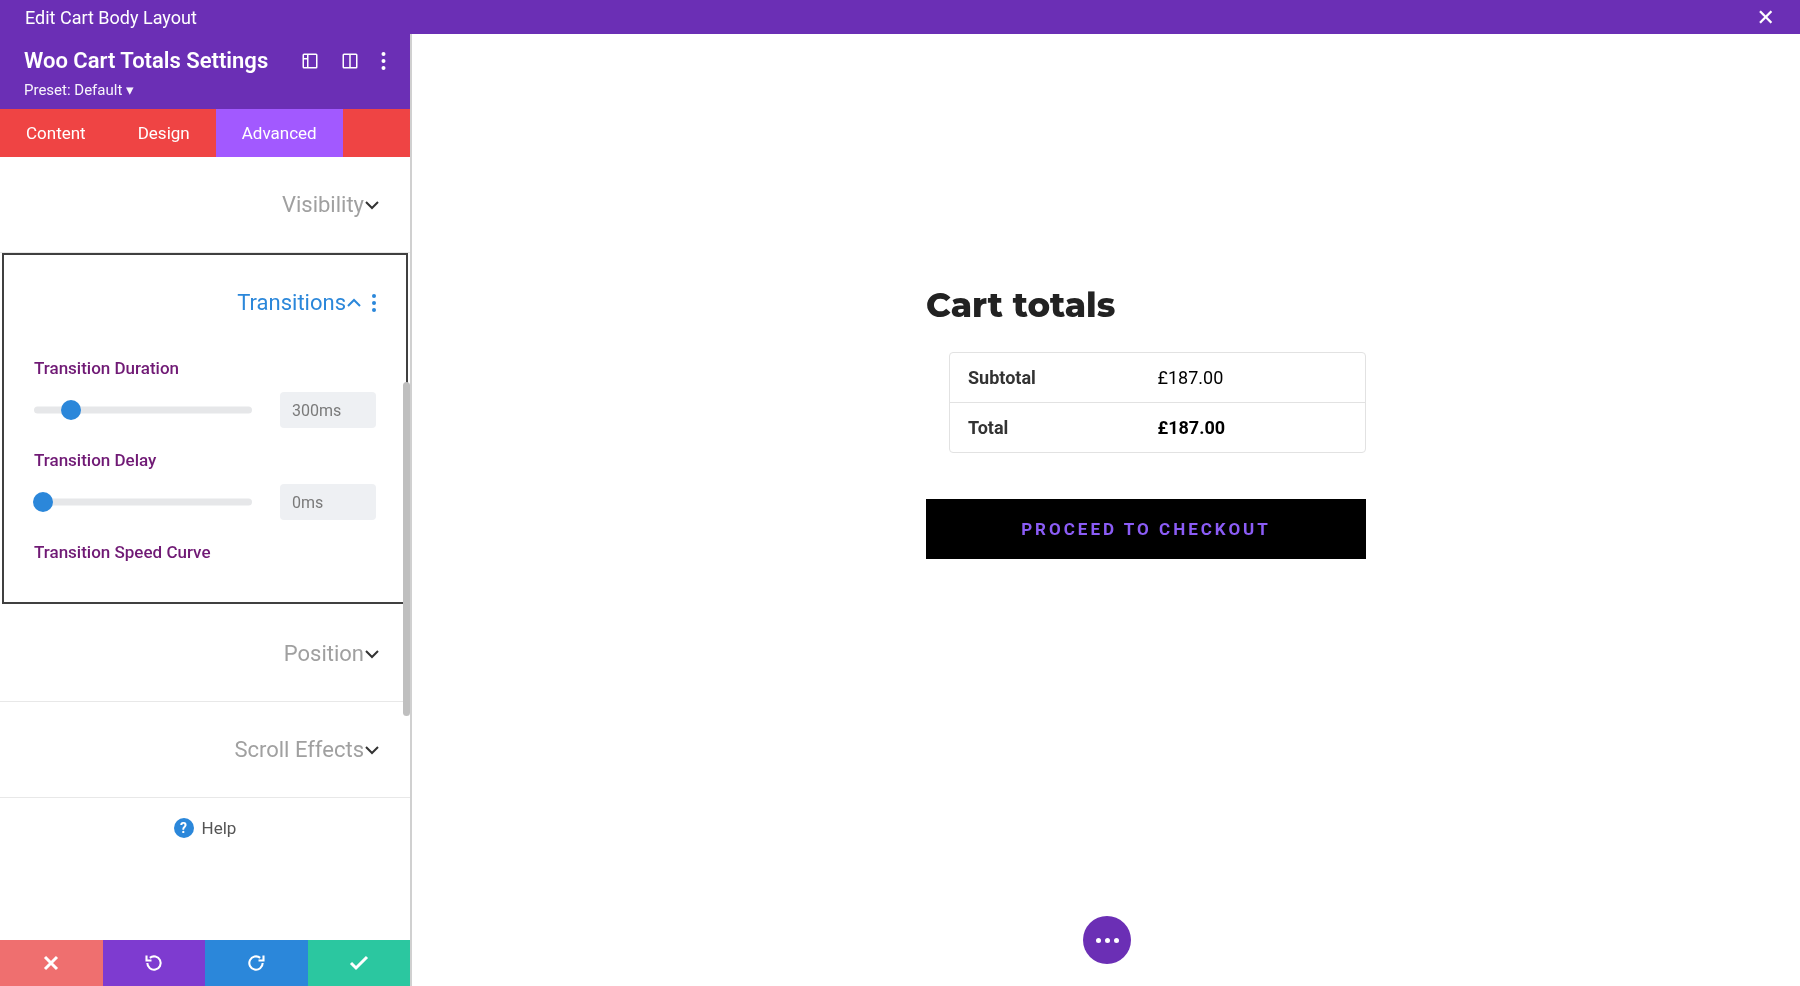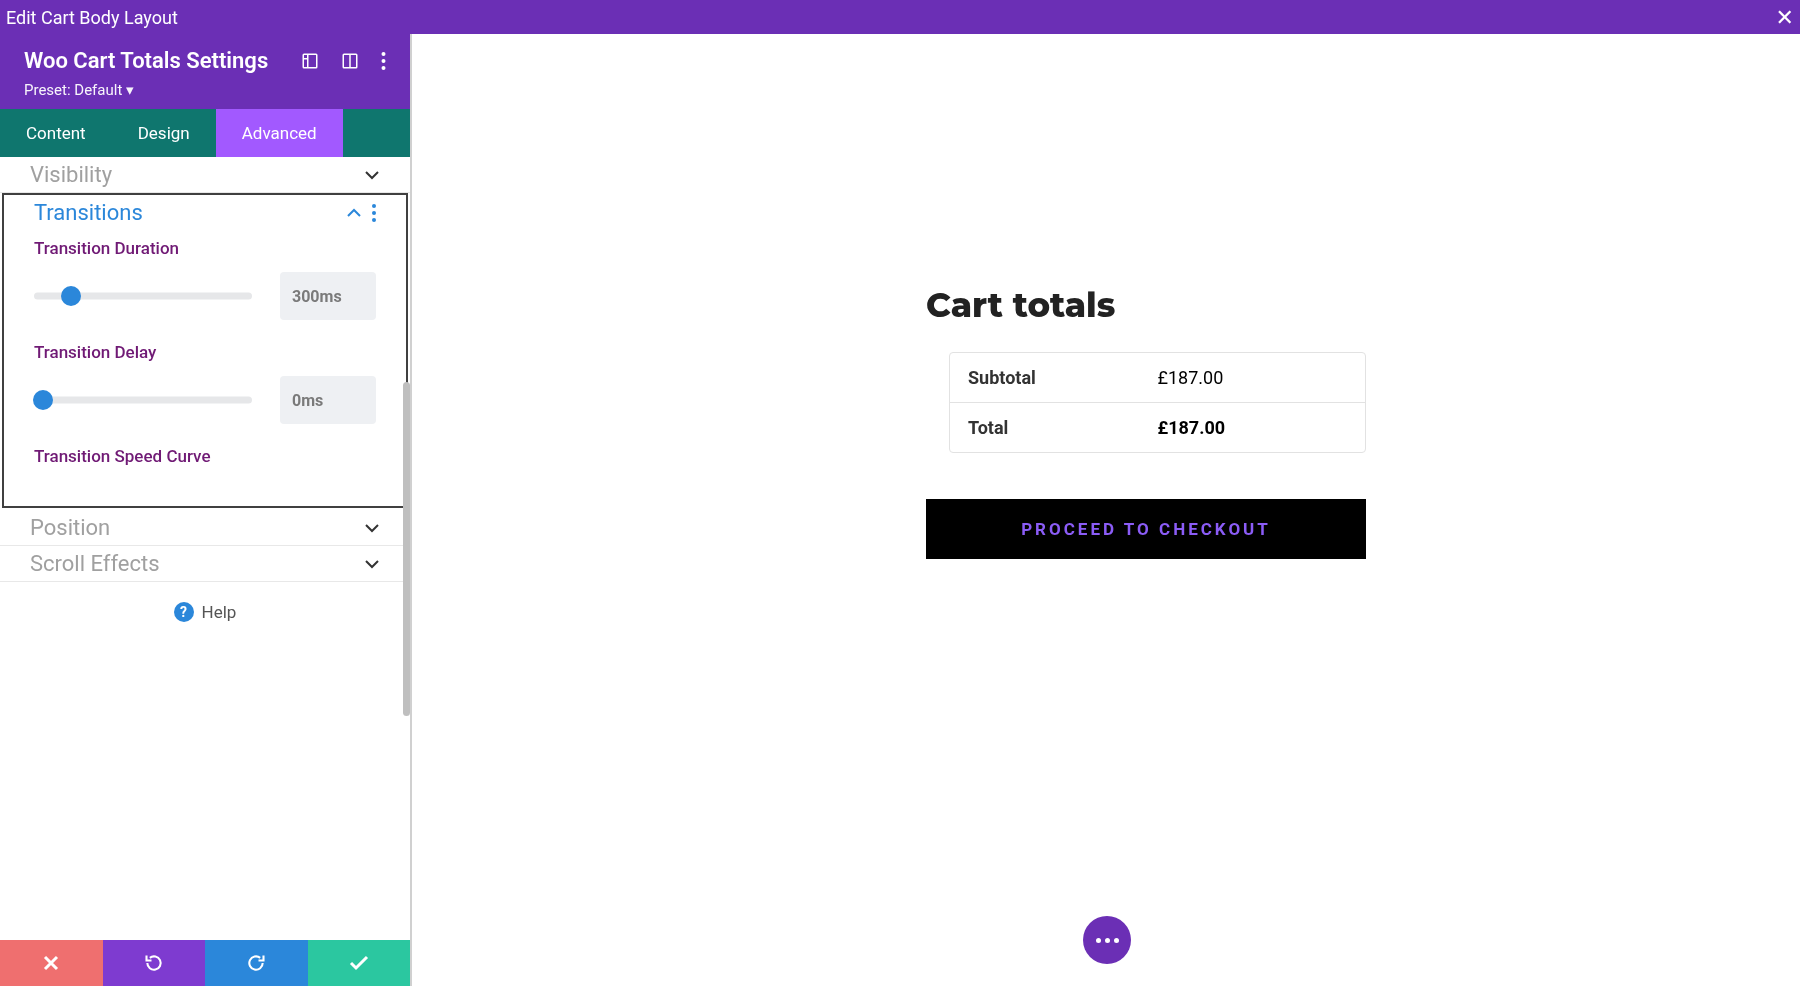--- a/index.html
+++ b/index.html
@@ -4,21 +4,21 @@
 <style>
 * { margin: 0; padding: 0; box-sizing: border-box; font-family: -apple-system, BlinkMacSystemFont, "Segoe UI", Roboto, Helvetica, Arial, sans-serif; }
 body { background: #fff; width: 1800px; height: 986px; overflow: hidden; position: relative; }
 
 .top-bar {
   background: #6b2fb5;
   color: #fff;
   height: 34px;
   display: flex;
   align-items: center;
-  padding: 0 6px;
+  padding: 0 25px;
   font-size: 18px;
   justify-content: space-between;
   position: relative;
 }
 .top-bar .close-x {
   font-size: 22px;
   font-weight: 300;
   cursor: pointer;
 }
 
@@ -59,21 +59,21 @@
   align-items: center;
 }
 .sidebar-header .preset {
   font-size: 15px;
   margin-top: 8px;
   opacity: 0.95;
 }
 
 .tabs {
   display: flex;
-  background: #0f766e;
+  background: #ef4444;
   color: #fff;
 }
 .tab {
   padding: 14px 26px;
   font-size: 17px;
   cursor: pointer;
 }
 .tab.active {
   background: #a259ff;
 }
@@ -81,23 +81,23 @@
 .accordion {
   flex: 1;
   overflow: hidden;
 }
 
 .acc-item {
   border-bottom: 1px solid #e8e8e8;
 }
 .acc-header {
   display: flex;
-  justify-content: space-between;
-  align-items: center;
-  padding: 5px 30px;
+  justify-content: flex-end;
+  align-items: center;
+  padding: 35px 30px;
   font-size: 22px;
   color: #a0a0a0;
   cursor: pointer;
 }
 .acc-header .chev {
   width: 16px; height: 16px; display: inline-flex; align-items: center; justify-content: center;
 }
 
 .transitions-box {
   border: 2px solid #404040;
@@ -144,29 +144,28 @@
 .slider .thumb {
   position: absolute;
   top: 50%;
   transform: translate(-50%, -50%);
   width: 20px; height: 20px;
   background: #2b87da;
   border-radius: 50%;
 }
 .value-box {
   width: 96px;
-  height: 48px;
+  height: 36px;
   background: #eef0f3;
   border-radius: 4px;
   display: flex;
   align-items: center;
   padding: 0 12px;
   font-size: 16px;
   color: #7a7a7a;
-  font-weight: bold;
 }
 .select-box {
   background: #eef0f3;
   border-radius: 4px;
   height: 40px;
   display: flex;
   align-items: center;
   justify-content: space-between;
   padding: 0 14px;
   font-size: 16px;

